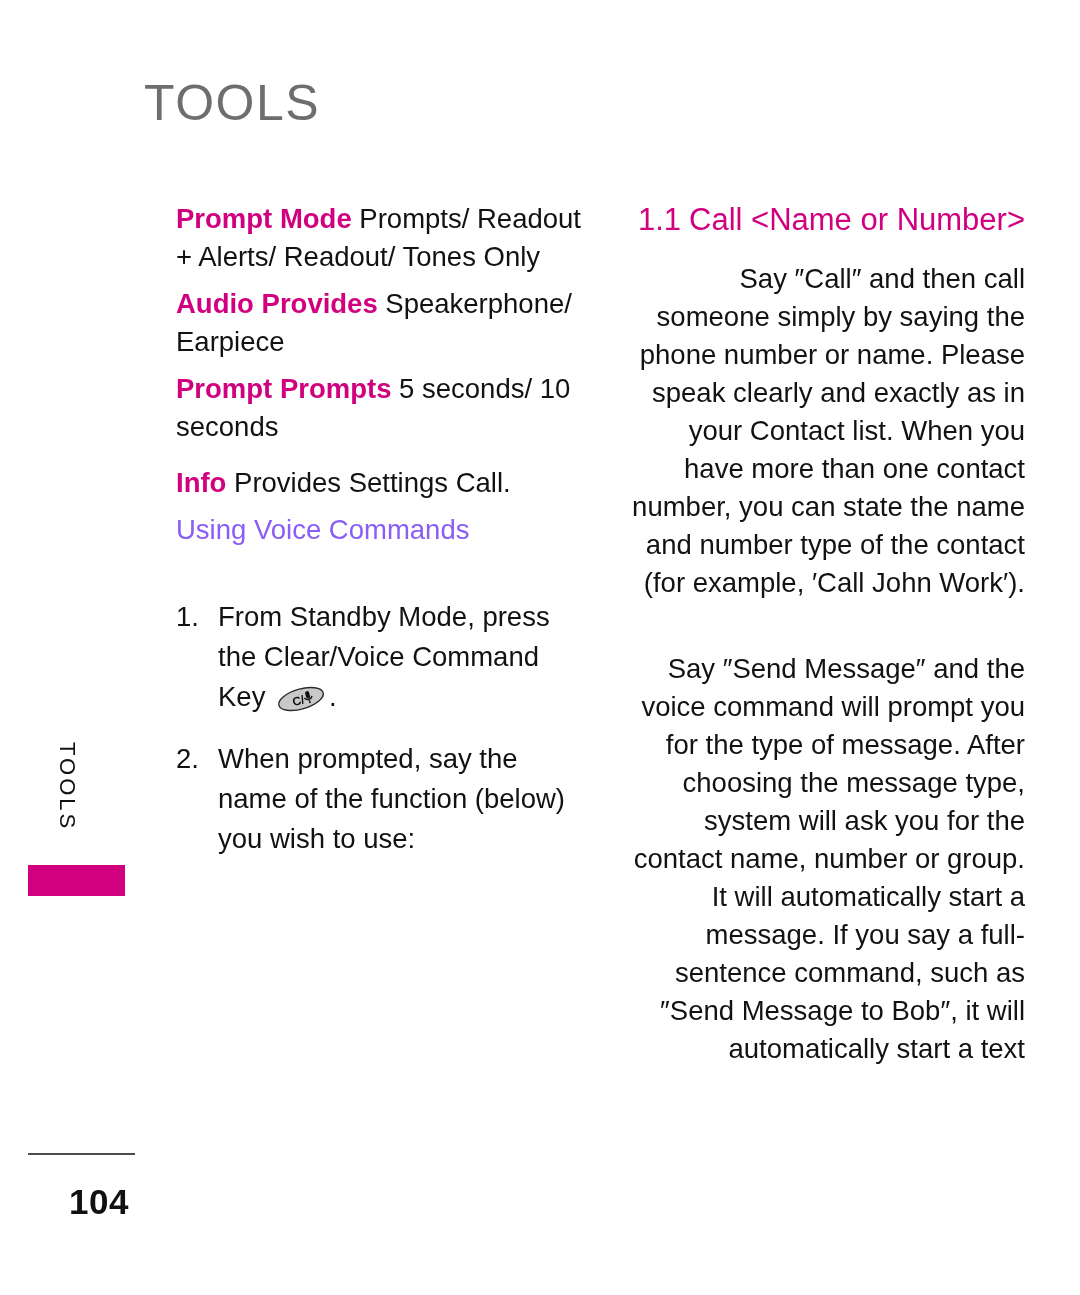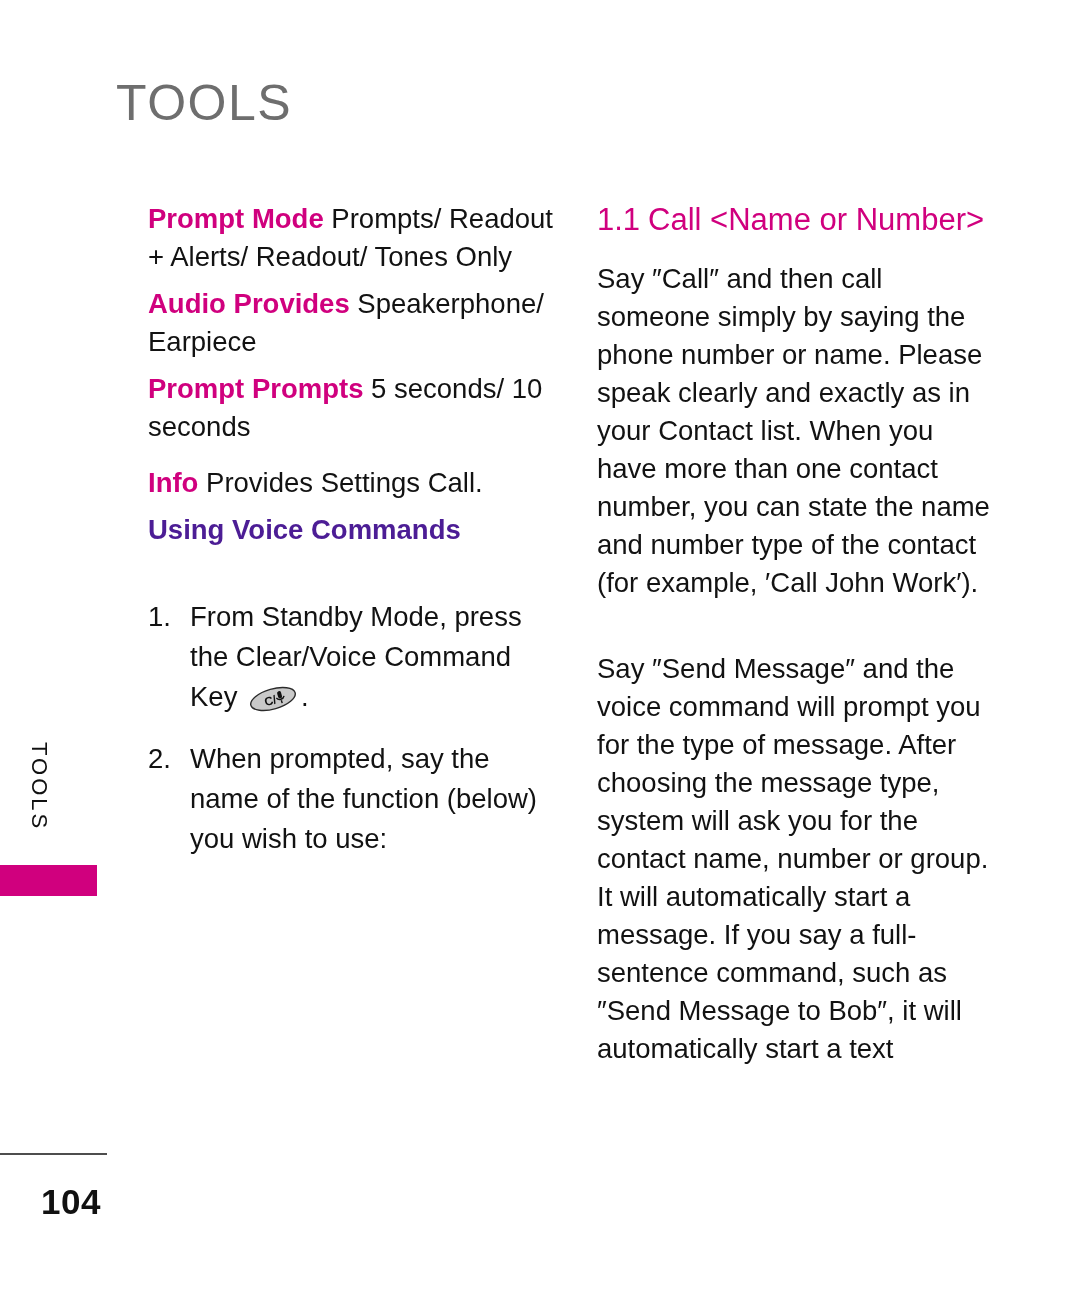--- a/index.html
+++ b/index.html
@@ -13,20 +13,21 @@
     position: relative;
     overflow: hidden;
     font-family: "Liberation Sans", sans-serif;
     color: #1a1a1a;
   }
 
   
   .page {
     position: absolute;
     inset: 0;
+    margin-left: 28px;
   }
 
   .chapter-title {
     position: absolute;
     left: 116px;
     top: 78px;
     font-size: 50px;
     font-weight: 400;
     letter-spacing: 1.5px;
     color: #6e6e6e;
@@ -81,41 +82,41 @@
     line-height: 1;
     font-weight: bold;
   }
 
   
   .col {
     position: absolute;
     top: 200px;
   }
   .col-left  { left: 148px; width: 408px; }
-  .col-right { left: 597px; width: 400px; }
+  .col-right { left: 597px; width: 400px; text-align: right; }
 
   .para {
     font-size: 27.5px;
     line-height: 38px;
     color: #121212;
     margin: 0 0 0 0;
   }
   .term {
     color: #d0007e;
     font-weight: bold;
   }
   .gap-sm { height: 9px; }
   .gap-md { height: 20px; }
   .gap-lg { height: 28px; }
 
   .subhead {
     font-size: 27.5px;
     line-height: 38px;
-    font-weight: bold;
-    color: #4c1d95;
+    font-weight: normal;
+    color: #8b5cf6;
   }
 
   
   .numlist {
     margin: 0;
     padding: 0;
     list-style: none;
   }
   .numlist li {
     position: relative;

